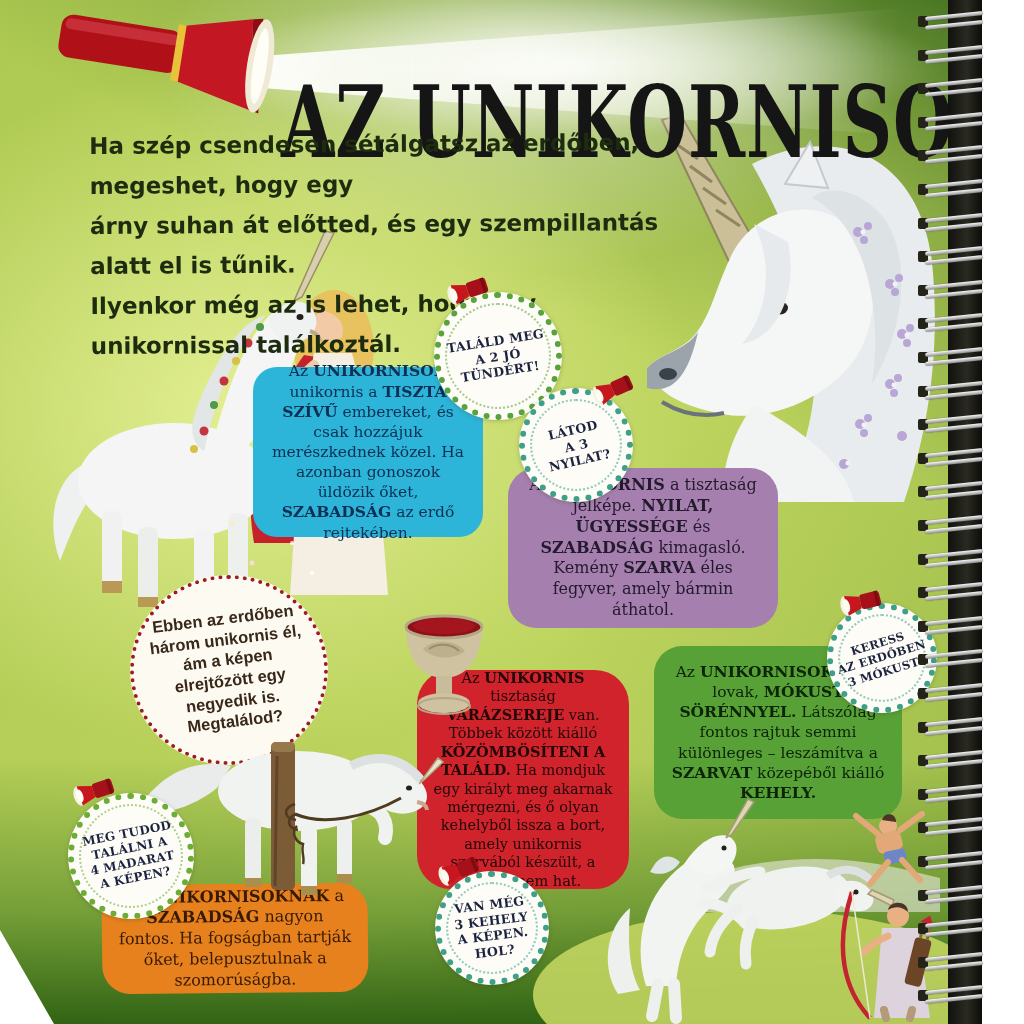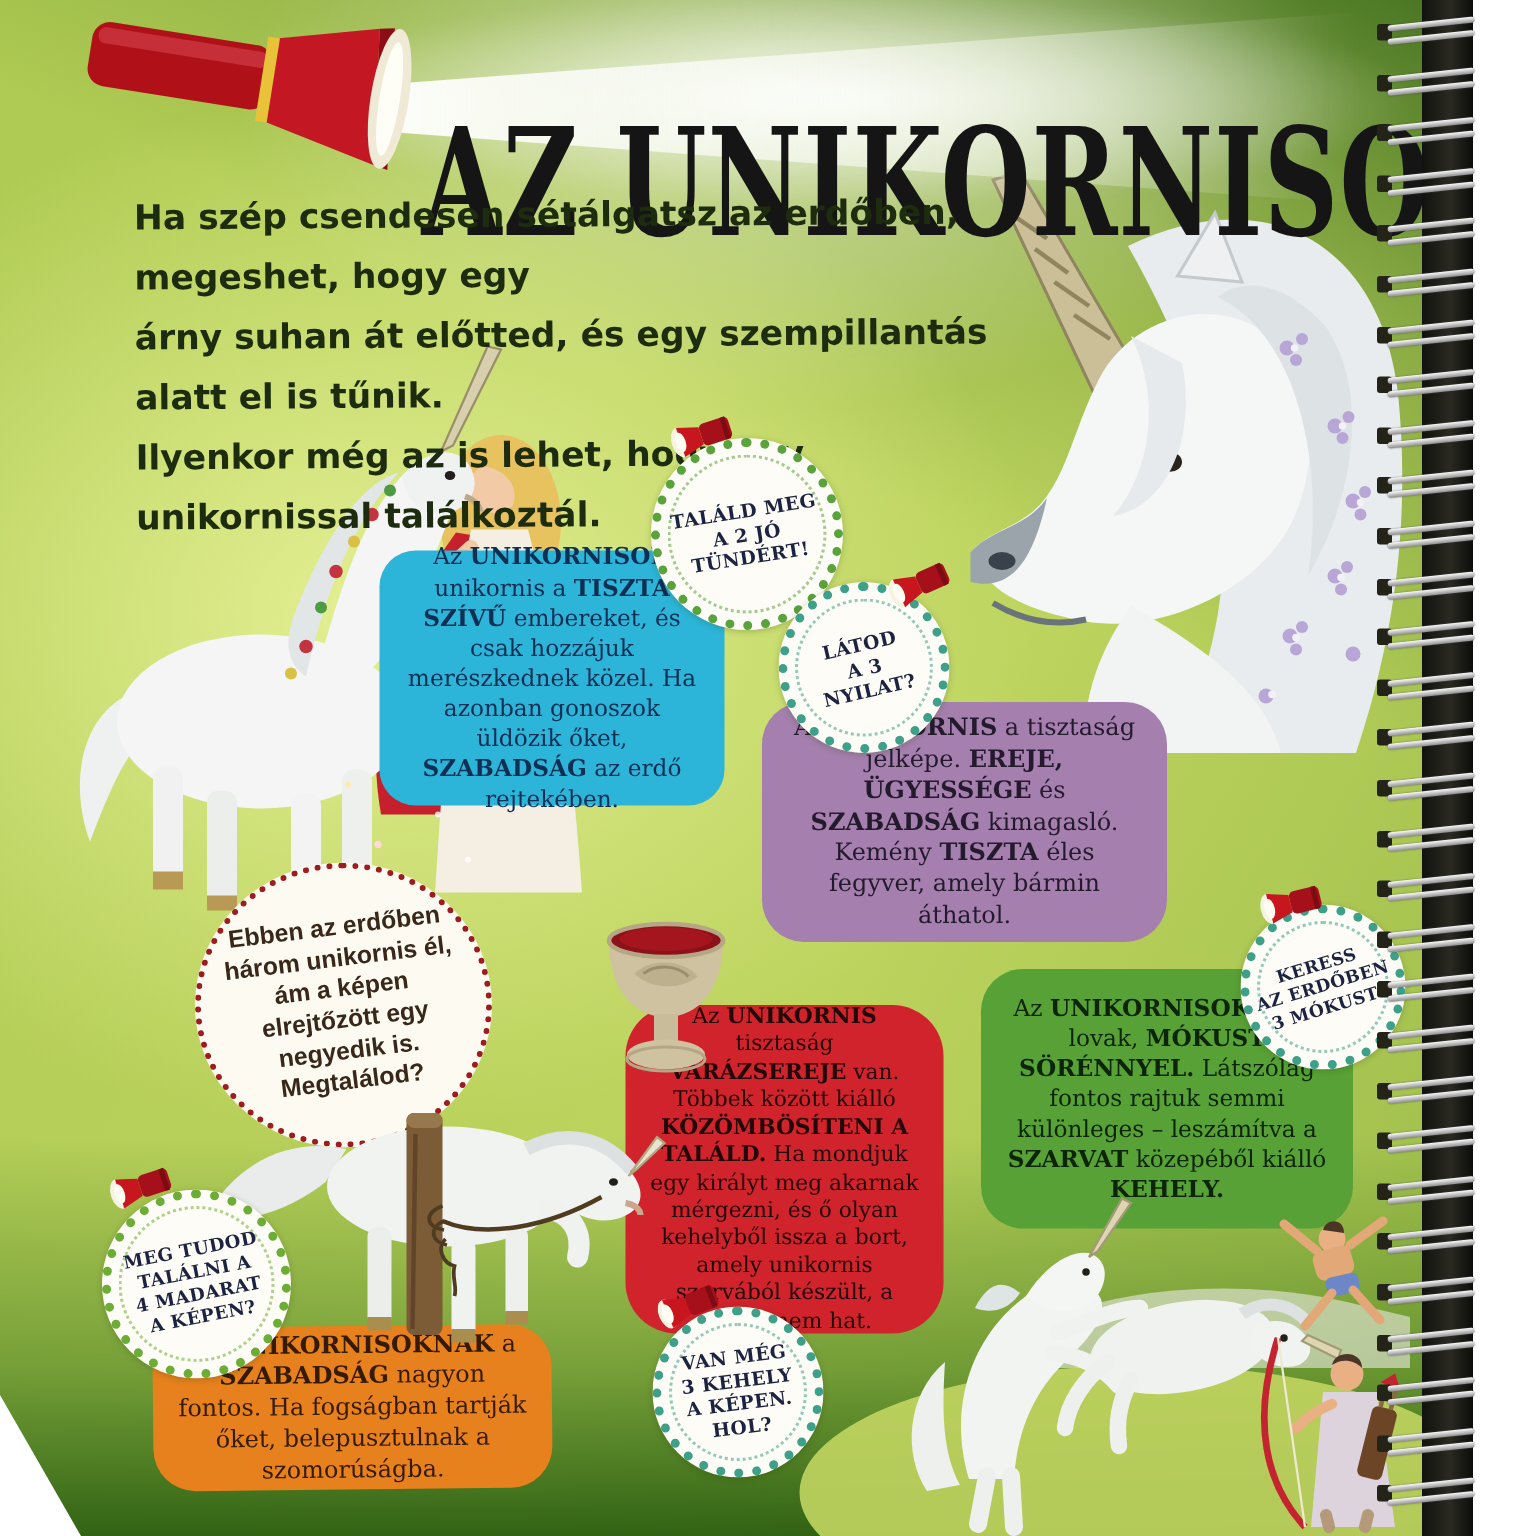--- a/index.html
+++ b/index.html
@@ -170,21 +170,21 @@
   <div class="intro">
     <div>Ha szép csendesen sétálgatsz az erdőben, megeshet, hogy egy</div>
     <div>árny suhan át előtted, és egy szempillantás alatt el is tűnik.</div>
     <div>Ilyenkor még az is lehet, hogy egy unikornissal találkoztál.</div>
   </div>
 
   <div class="tbox" id="box-blue" style="background-color: rgb(44, 181, 216);">
     <p><span>Az </span><span class="seg-b">UNIKORNISOK</span><span> unikornis a </span><span class="seg-b">TISZTA SZÍVŰ</span><span> embereket, és csak hozzájuk merészkednek közel. Ha azonban gonoszok üldözik őket, </span><span class="seg-b">SZABADSÁG</span><span> az erdő rejtekében.</span></p>
   </div>
   <div class="tbox" id="box-purple" style="background-color: rgb(165, 127, 173);">
-    <p><span>Az </span><span class="seg-b">UNIKORNIS</span><span> a tisztaság jelképe. </span><span class="seg-b">EREJE, ÜGYESSÉGE</span><span> és </span><span class="seg-b">SZABADSÁG</span><span> kimagasló. Kemény </span><span class="seg-b">TISZTA</span><span> éles fegyver, amely bármin áthatol.</span></p>
+    <p><span>Az </span><span class="seg-b">UNIKORNIS</span><span> a tisztaság jelképe. </span><span class="seg-b">NYILAT, ÜGYESSÉGE</span><span> és </span><span class="seg-b">SZABADSÁG</span><span> kimagasló. Kemény </span><span class="seg-b">SZARVA</span><span> éles fegyver, amely bármin áthatol.</span></p>
   </div>
   <div class="tbox" id="box-red" style="background-color: rgb(208, 35, 43);">
     <p><span>Az </span><span class="seg-b">UNIKORNIS</span><span> tisztaság </span><span class="seg-b">VARÁZSEREJE</span><span> van. Többek között kiálló </span><span class="seg-b">KÖZÖMBÖSÍTENI A TALÁLD.</span><span> Ha mondjuk egy királyt meg akarnak mérgezni, és ő olyan kehelyből issza a bort, amely unikornis szarvából készült, a méreg nem hat.</span></p>
   </div>
   <div class="tbox" id="box-green" style="background-color: rgb(88, 161, 54);">
     <p><span>Az </span><span class="seg-b">UNIKORNISOK</span><span> fehér lovak, </span><span class="seg-b">MÓKUST SÖRÉNNYEL.</span><span> Látszólag fontos rajtuk semmi különleges – leszámítva a </span><span class="seg-b">SZARVAT</span><span> közepéből kiálló </span><span class="seg-b">KEHELY.</span></p>
   </div>
   <div class="tbox" id="box-orange" style="background-color: rgb(230, 129, 29);">
     <p><span>Az </span><span class="seg-b">UNIKORNISOKNAK</span><span> a </span><span class="seg-b">SZABADSÁG</span><span> nagyon fontos. Ha fogságban tartják őket, belepusztulnak a szomorúságba.</span></p>
   </div>

